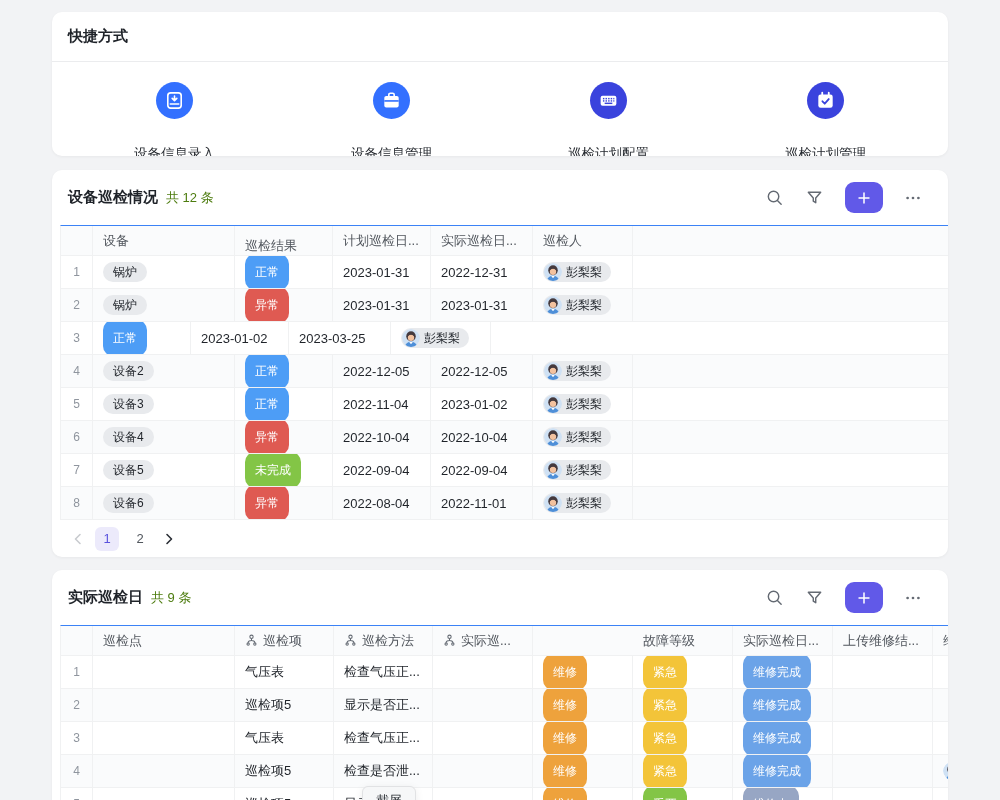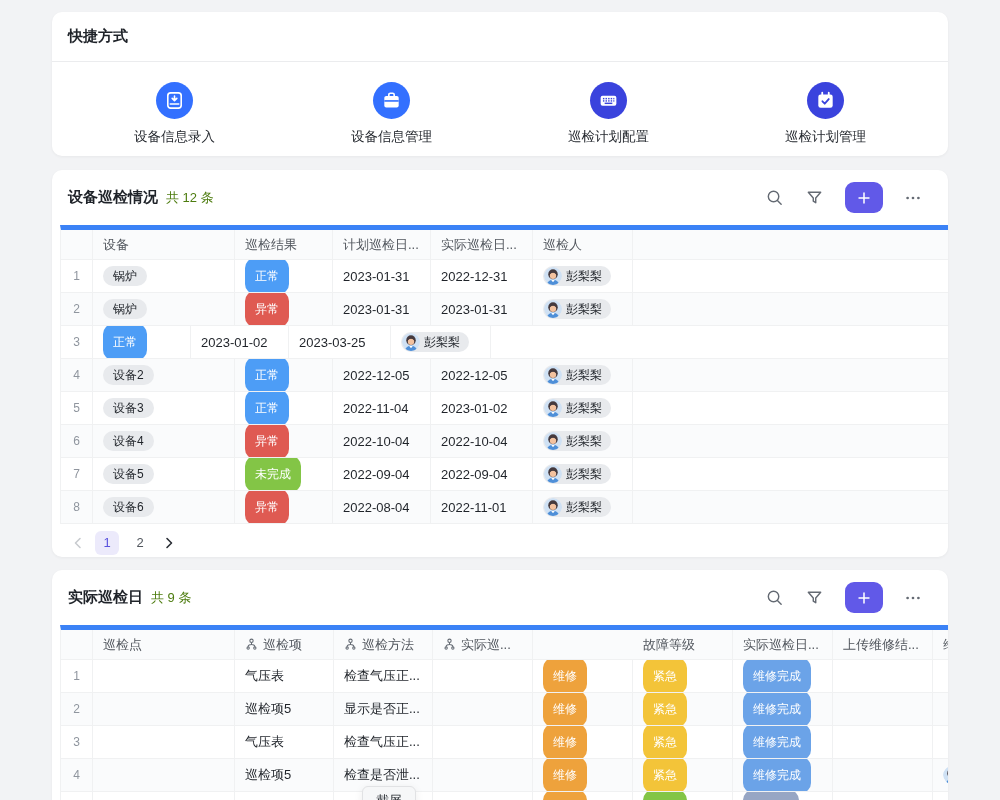--- a/index.html
+++ b/index.html
@@ -9,31 +9,31 @@
         box-shadow:0 1px 3px rgba(31,35,41,.05);overflow:hidden;}
   #card-shortcuts{top:12px;height:144px;}
   #card-inspection{top:170px;height:387px;}
   #card-maintenance{top:570px;height:262px;}
 
   .card-header{height:49px;display:flex;align-items:center;padding:0 16px;
         border-bottom:1px solid #ebecee;font-size:15px;font-weight:bold;color:#1f2329;}
   .shortcut-row{display:flex;padding:0 14px;}
   .shortcut{flex:1;display:flex;flex-direction:column;align-items:center;padding-top:20px;cursor:pointer;}
   .shortcut .circ{width:37px;height:37px;border-radius:50%;display:flex;align-items:center;justify-content:center;}
-  .shortcut .lbl{margin-top:9px;font-size:13.5px;color:#25292f;}
+  .shortcut .lbl{margin-top:26px;font-size:13.5px;color:#25292f;}
 
   .table-title-bar{height:55px;display:flex;align-items:center;padding:0 26px 0 16px;}
   .tbl-title{font-size:15px;font-weight:bold;color:#1f2329;}
   .tbl-count{margin-left:8px;font-size:13px;color:#4d7c0f;}
   .toolbar{margin-left:auto;display:flex;align-items:center;gap:21px;}
   .icon-btn{display:flex;align-items:center;cursor:pointer;}
   .add-btn{width:38px;height:31px;border-radius:9px;background:#6159e8;display:flex;
         align-items:center;justify-content:center;cursor:pointer;}
 
-  .grid{margin-left:8px;border-left:1px solid #f0f1f2;border-top:5px solid #3b82f6;
+  .grid{margin-left:8px;border-left:1px solid #f0f1f2;border-top:1px solid #3b82f6;
         font-size:13px;color:#1f2329;}
   .grow{display:flex;border-bottom:1px solid #f0f1f2;height:32px;background:#fff;}
   .grow.head{height:29px;background:#fafbfc;color:#51565d;}
   .grow.alt{background:#fafbfc;}
   .cell{display:flex;align-items:center;padding:0 10px;border-right:1px solid #f0f1f2;
         box-sizing:border-box;overflow:hidden;white-space:nowrap;flex:0 0 auto;gap:5px;}
   .cell.num{justify-content:center;color:#8f959e;font-size:12px;padding:0;}
   .cell.fill{flex:1 1 auto;border-right:none;}
 
   .pill{padding:8px 10px;height:20px;line-height:20px;border-radius:10px;font-size:12px;color:#fff;}
@@ -149,21 +149,21 @@
             </svg>
         </span>
       </div>
     </div>
     <div class="grid" id="grid-inspection">
         <div class="grow head">
           <div class="cell num" style="width: 32px;"></div>
           <div class="cell" style="width: 142px;">
             <span>设备</span>
           </div>
-          <div class="cell" style="width: 98px;">
+          <div class="cell" style="width: 98px; align-items: flex-end;">
             <span>巡检结果</span>
           </div>
           <div class="cell" style="width: 98px;">
             <span>计划巡检日...</span>
           </div>
           <div class="cell" style="width: 102px;">
             <span>实际巡检日...</span>
           </div>
           <div class="cell" style="width: 100px;">
             <span>巡检人</span>

